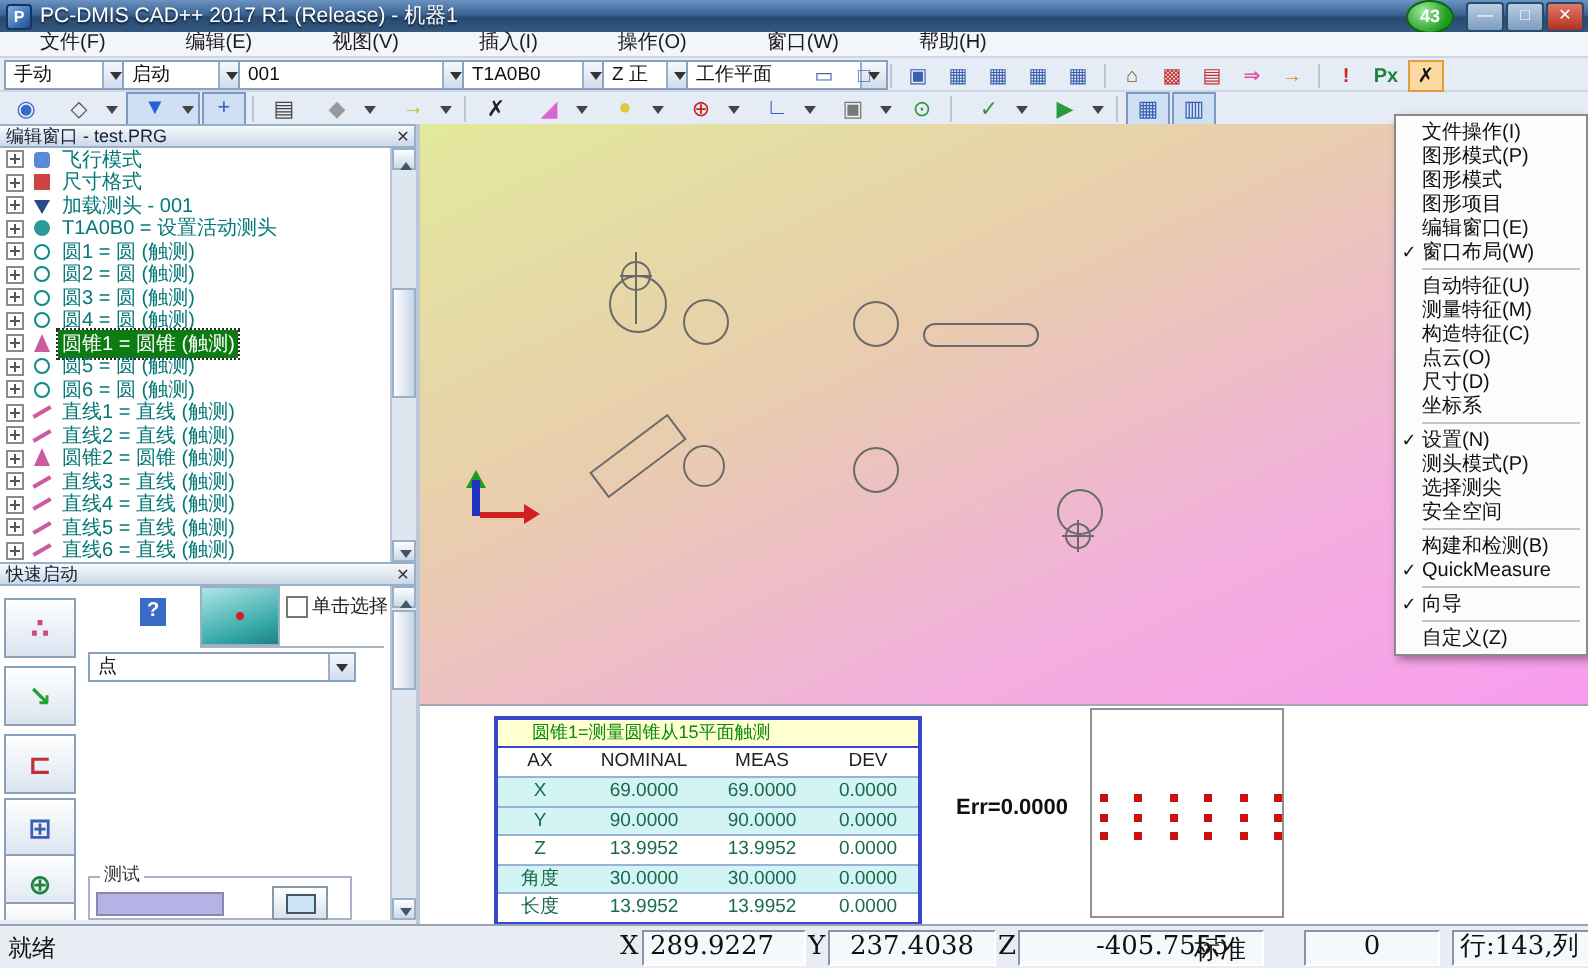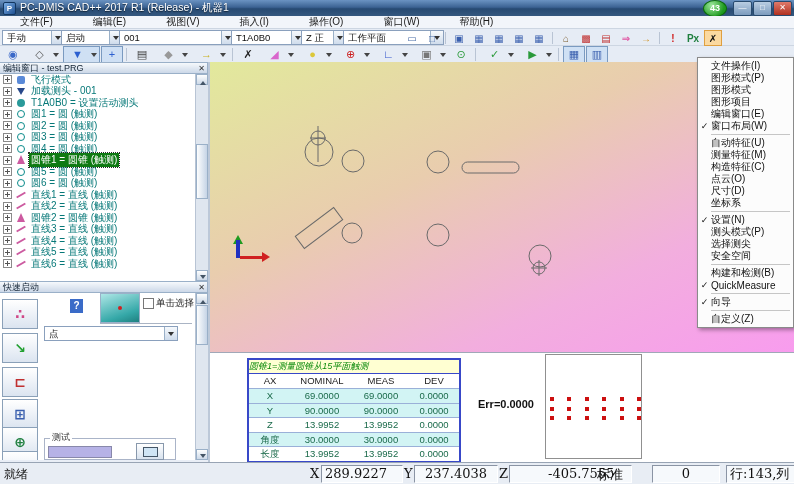--- a/index.html
+++ b/index.html
@@ -109,22 +109,22 @@
   #ctxmenu{position:absolute;left:697px;top:57px;width:95px;background:#fcfcfc;border:1px solid #8a8a8a;
     box-shadow:2px 2px 4px rgba(0,0,0,.35);padding:2px 0;}
   .mitem{display:flex;align-items:center;height:12px;font-size:10px;color:#111;}
   .mitem .chk{width:13px;text-align:center;font-size:9px;color:#111;flex:none;}
   .mitem .mlabel{flex:1;white-space:nowrap;overflow:hidden;}
   .mitem.sep{height:5px;}
   .mitem.sep .mlabel{height:0;border-top:1px solid #c6c6c6;margin-right:3px;}
   
   #report{position:absolute;left:210px;top:352px;width:584px;height:110px;background:#fff;border-top:1px solid #a0a8b8;box-sizing:border-box;}
   #rtable{position:absolute;left:37px;top:5px;width:210px;border:2px solid #3848c8;}
-  #rtitle{height:13px;background:#ffffd2;color:#0a8a0a;font-size:9px;line-height:13px;padding-left:0;
-    border-bottom:1px solid #3848c8;white-space:nowrap;overflow:hidden;font-style:italic;}
+  #rtitle{height:13px;background:#ffffd2;color:#0a8a0a;font-size:9px;line-height:13px;padding-left:17px;
+    border-bottom:1px solid #3848c8;white-space:nowrap;overflow:hidden;}
   .rrow{display:grid;grid-template-columns:42px 62px 56px 50px;height:13.5px;line-height:13.5px;
     font-size:9.5px;text-align:center;border-top:1px solid #9ab0d8;color:#1a6a4a;}
   .rrow.rhead{border-top:none;color:#222;background:#fff;height:14px;}
   .rrow.cyan{background:#d2f4f4;}
   #errlabel{position:absolute;left:268px;top:45px;font-size:11px;font-weight:bold;color:#111;}
   #hitpanel{position:absolute;left:335px;top:1px;width:95px;height:103px;border:1px solid #909090;background:#fff;}
   .dot{position:absolute;width:4px;height:4px;background:#cc1010;}
   
   #statusbar{position:absolute;left:0;top:462px;width:794px;height:22px;background:#e8edf4;
     border-top:1px solid #98a4b4;font-family:"DejaVu Serif","Liberation Serif",serif;box-sizing:border-box;}
@@ -338,20 +338,25 @@
     <div class="pclose">✕</div>
   </div>
   <div id="tree">
 
       <div class="trow">
         <span class="expand"></span>
         <span class="ticon i-fly"></span>
         <span class="tlabel">飞行模式</span>
       </div>
 
+      <div class="trow">
+        <span class="expand"></span>
+        <span class="ticon i-format"></span>
+        <span class="tlabel">尺寸格式</span>
+      </div>
 
       <div class="trow">
         <span class="expand"></span>
         <span class="ticon i-probe"></span>
         <span class="tlabel">加载测头 - 001</span>
       </div>
 
       <div class="trow">
         <span class="expand"></span>
         <span class="ticon i-tip"></span>

